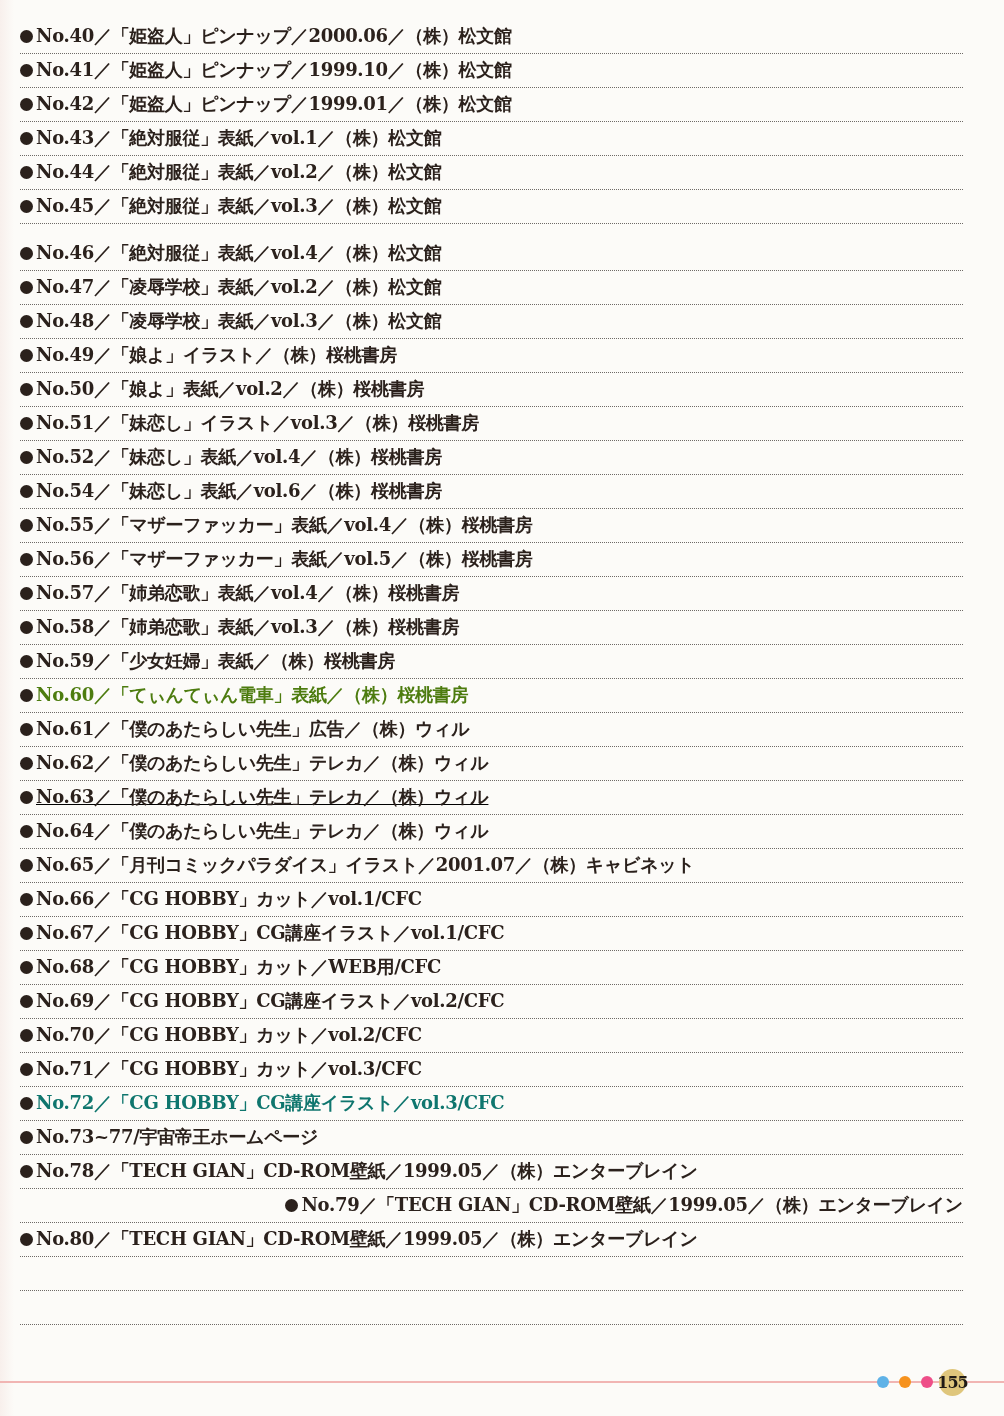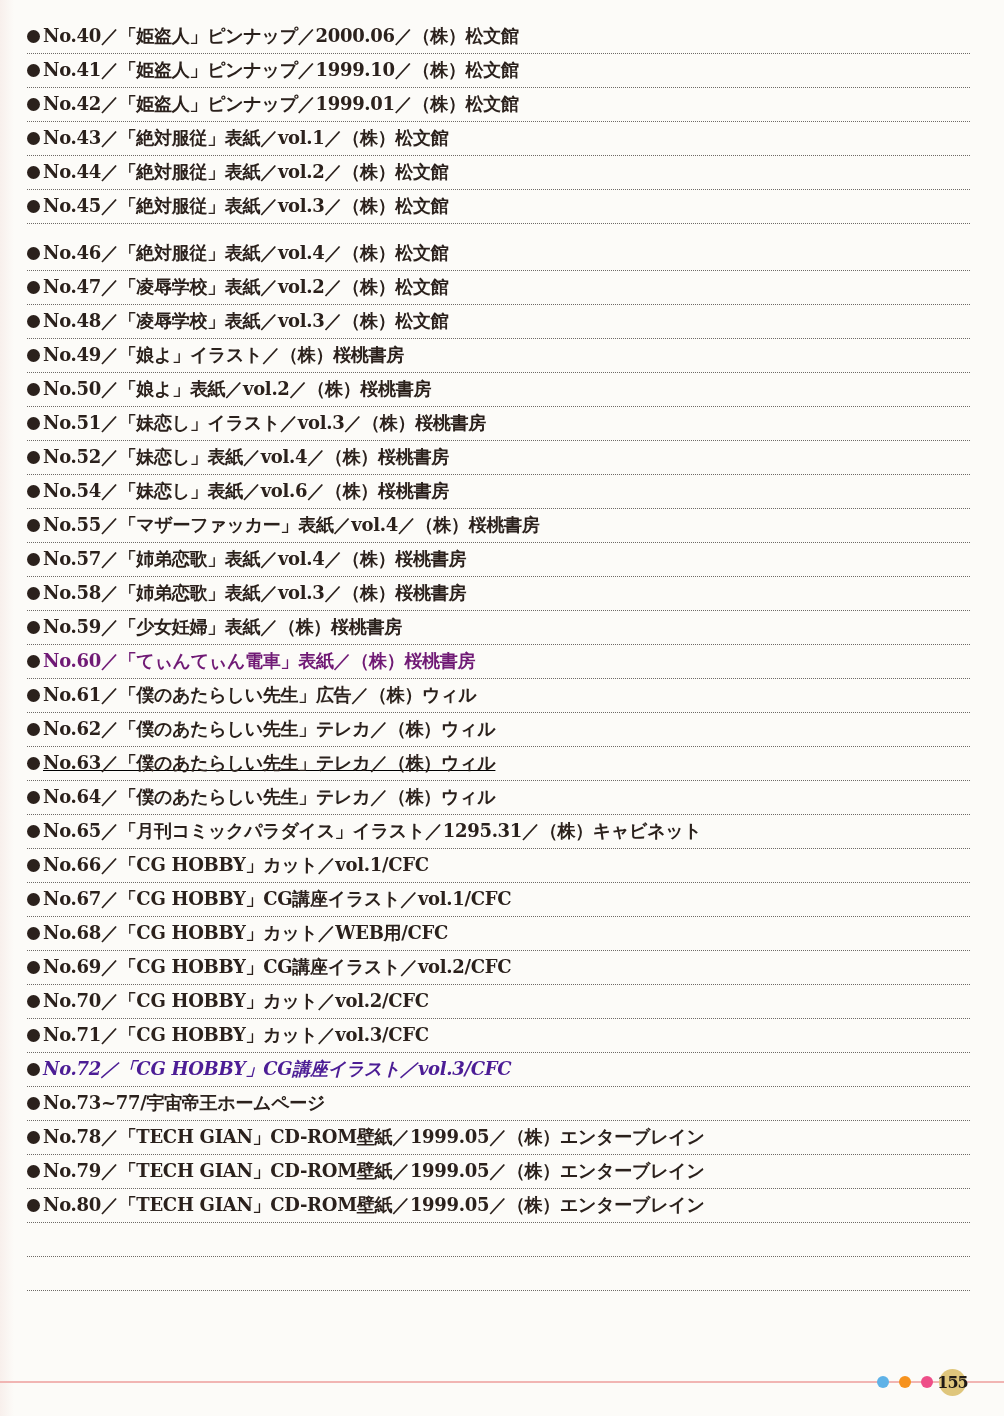--- a/index.html
+++ b/index.html
@@ -17,21 +17,21 @@
   
   .scan-edge {
     position: absolute;
     left: 0; top: 0; bottom: 0;
     width: 14px;
     background: linear-gradient(to right, rgba(235,205,200,0.25), rgba(235,205,200,0));
     pointer-events: none;
   }
   .credits-list {
     position: absolute;
-    left: 27px;
+    left: 20px;
     top: 20px;
     width: 943px;
   }
   .row {
     height: 33px;
     display: flex;
     align-items: center;
     border-bottom: 1px dotted #6e6a66;
   }
   .bullet {
@@ -154,53 +154,57 @@
     <div class="row" style="border-bottom-color: rgb(110, 106, 102);">
     <span class="bullet" style="background: rgb(43, 33, 28);"></span>
     <span class="entry-text" style="color: rgb(43, 33, 28);">No.54／「妹恋し」表紙／vol.6／（株）桜桃書房</span>
   </div>
     <div class="row" style="border-bottom-color: rgb(110, 106, 102);">
     <span class="bullet" style="background: rgb(43, 33, 28);"></span>
     <span class="entry-text" style="color: rgb(43, 33, 28);">No.55／「マザーファッカー」表紙／vol.4／（株）桜桃書房</span>
   </div>
     <div class="row" style="border-bottom-color: rgb(110, 106, 102);">
     <span class="bullet" style="background: rgb(43, 33, 28);"></span>
+    <span class="entry-text" style="color: rgb(43, 33, 28);">No.56／「マザーファッカー」表紙／vol.5／（株）桜桃書房</span>
+  </div>
+    <div class="row" style="border-bottom-color: rgb(110, 106, 102);">
+    <span class="bullet" style="background: rgb(43, 33, 28);"></span>
     <span class="entry-text" style="color: rgb(43, 33, 28);">No.57／「姉弟恋歌」表紙／vol.4／（株）桜桃書房</span>
   </div>
     <div class="row" style="border-bottom-color: rgb(110, 106, 102);">
     <span class="bullet" style="background: rgb(43, 33, 28);"></span>
     <span class="entry-text" style="color: rgb(43, 33, 28);">No.58／「姉弟恋歌」表紙／vol.3／（株）桜桃書房</span>
   </div>
     <div class="row" style="border-bottom-color: rgb(110, 106, 102);">
     <span class="bullet" style="background: rgb(43, 33, 28);"></span>
     <span class="entry-text" style="color: rgb(43, 33, 28);">No.59／「少女妊婦」表紙／（株）桜桃書房</span>
   </div>
     <div class="row" style="border-bottom-color: rgb(110, 106, 102);">
     <span class="bullet" style="background: rgb(43, 33, 28);"></span>
-    <span class="entry-text" style="color: #701a75;">No.60／「てぃんてぃん電車」表紙／（株）桜桃書房</span>
+    <span class="entry-text" style="color: #4d7c0f;">No.60／「てぃんてぃん電車」表紙／（株）桜桃書房</span>
   </div>
     <div class="row" style="border-bottom-color: rgb(110, 106, 102);">
     <span class="bullet" style="background: rgb(43, 33, 28);"></span>
     <span class="entry-text" style="color: rgb(43, 33, 28);">No.61／「僕のあたらしい先生」広告／（株）ウィル</span>
   </div>
     <div class="row" style="border-bottom-color: rgb(110, 106, 102);">
     <span class="bullet" style="background: rgb(43, 33, 28);"></span>
     <span class="entry-text" style="color: rgb(43, 33, 28);">No.62／「僕のあたらしい先生」テレカ／（株）ウィル</span>
   </div>
     <div class="row" style="border-bottom-color: rgb(110, 106, 102); text-decoration: underline;">
     <span class="bullet" style="background: rgb(43, 33, 28);"></span>
     <span class="entry-text" style="color: rgb(43, 33, 28);">No.63／「僕のあたらしい先生」テレカ／（株）ウィル</span>
   </div>
     <div class="row" style="border-bottom-color: rgb(110, 106, 102);">
     <span class="bullet" style="background: rgb(43, 33, 28);"></span>
     <span class="entry-text" style="color: rgb(43, 33, 28);">No.64／「僕のあたらしい先生」テレカ／（株）ウィル</span>
   </div>
     <div class="row" style="border-bottom-color: rgb(110, 106, 102);">
     <span class="bullet" style="background: rgb(43, 33, 28);"></span>
-    <span class="entry-text" style="color: rgb(43, 33, 28);">No.65／「月刊コミックパラダイス」イラスト／1295.31／（株）キャビネット</span>
+    <span class="entry-text" style="color: rgb(43, 33, 28);">No.65／「月刊コミックパラダイス」イラスト／2001.07／（株）キャビネット</span>
   </div>
     <div class="row" style="border-bottom-color: rgb(110, 106, 102);">
     <span class="bullet" style="background: rgb(43, 33, 28);"></span>
     <span class="entry-text" style="color: rgb(43, 33, 28);">No.66／「CG HOBBY」カット／vol.1/CFC</span>
   </div>
     <div class="row" style="border-bottom-color: rgb(110, 106, 102);">
     <span class="bullet" style="background: rgb(43, 33, 28);"></span>
     <span class="entry-text" style="color: rgb(43, 33, 28);">No.67／「CG HOBBY」CG講座イラスト／vol.1/CFC</span>
   </div>
     <div class="row" style="border-bottom-color: rgb(110, 106, 102);">
@@ -214,31 +218,31 @@
     <div class="row" style="border-bottom-color: rgb(110, 106, 102);">
     <span class="bullet" style="background: rgb(43, 33, 28);"></span>
     <span class="entry-text" style="color: rgb(43, 33, 28);">No.70／「CG HOBBY」カット／vol.2/CFC</span>
   </div>
     <div class="row" style="border-bottom-color: rgb(110, 106, 102);">
     <span class="bullet" style="background: rgb(43, 33, 28);"></span>
     <span class="entry-text" style="color: rgb(43, 33, 28);">No.71／「CG HOBBY」カット／vol.3/CFC</span>
   </div>
     <div class="row" style="border-bottom-color: rgb(110, 106, 102);">
     <span class="bullet" style="background: rgb(43, 33, 28);"></span>
-    <span class="entry-text" style="color: #4c1d95; font-style: italic;">No.72／「CG HOBBY」CG講座イラスト／vol.3/CFC</span>
+    <span class="entry-text" style="color: #0f766e;">No.72／「CG HOBBY」CG講座イラスト／vol.3/CFC</span>
   </div>
     <div class="row" style="border-bottom-color: rgb(110, 106, 102);">
     <span class="bullet" style="background: rgb(43, 33, 28);"></span>
     <span class="entry-text" style="color: rgb(43, 33, 28);">No.73~77/宇宙帝王ホームページ</span>
   </div>
     <div class="row" style="border-bottom-color: rgb(110, 106, 102);">
     <span class="bullet" style="background: rgb(43, 33, 28);"></span>
     <span class="entry-text" style="color: rgb(43, 33, 28);">No.78／「TECH GIAN」CD-ROM壁紙／1999.05／（株）エンターブレイン</span>
   </div>
-    <div class="row" style="border-bottom-color: rgb(110, 106, 102);">
+    <div class="row" style="border-bottom-color: rgb(110, 106, 102); justify-content: flex-end;">
     <span class="bullet" style="background: rgb(43, 33, 28);"></span>
     <span class="entry-text" style="color: rgb(43, 33, 28);">No.79／「TECH GIAN」CD-ROM壁紙／1999.05／（株）エンターブレイン</span>
   </div>
     <div class="row" style="border-bottom-color: rgb(110, 106, 102);">
     <span class="bullet" style="background: rgb(43, 33, 28);"></span>
     <span class="entry-text" style="color: rgb(43, 33, 28);">No.80／「TECH GIAN」CD-ROM壁紙／1999.05／（株）エンターブレイン</span>
   </div>
     <div class="row empty" style="border-bottom-color: rgb(110, 106, 102);"></div>
     <div class="row empty" style="border-bottom-color: rgb(110, 106, 102);"></div>
   </div>

